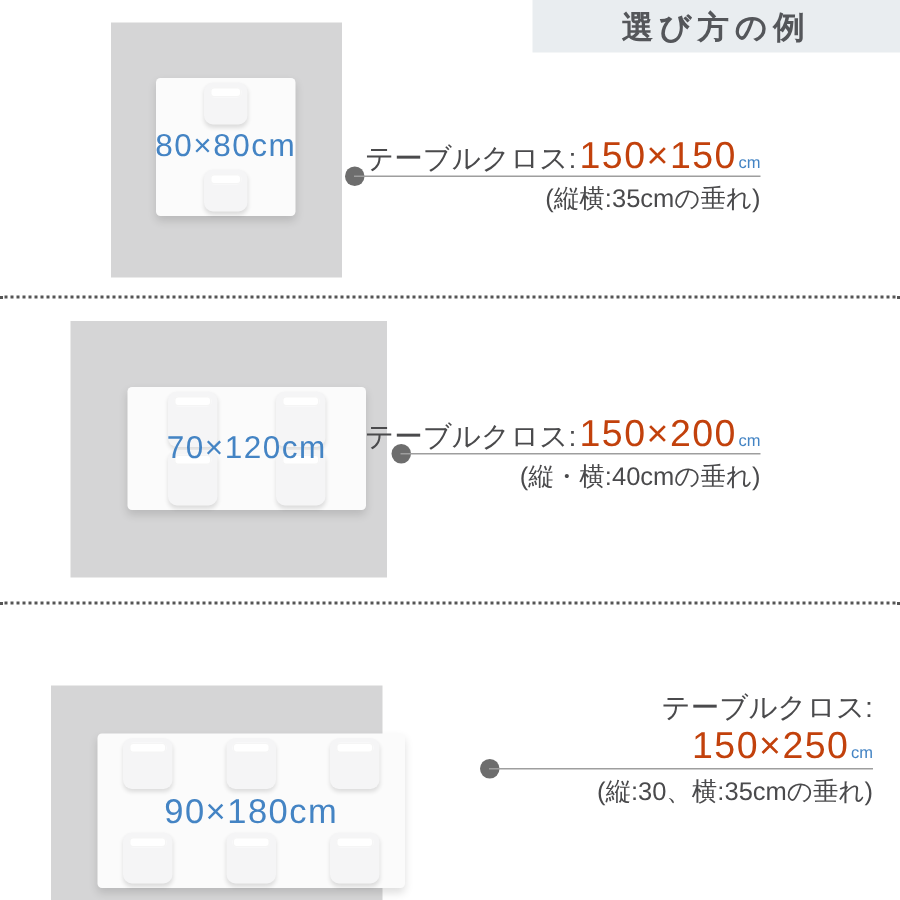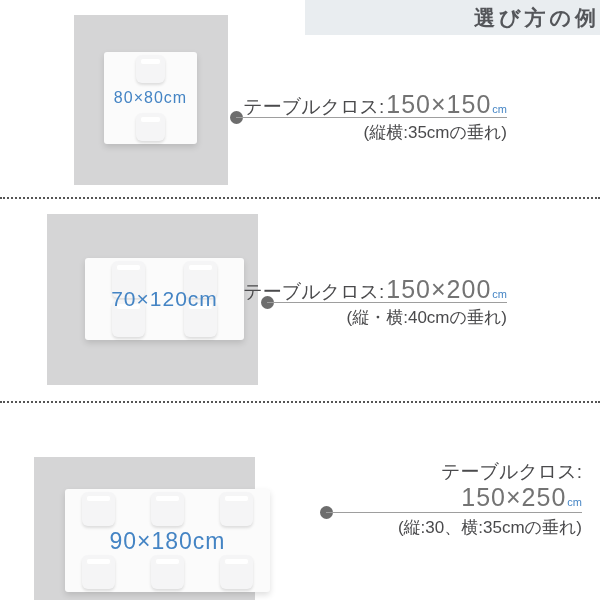--- a/index.html
+++ b/index.html
@@ -5,22 +5,22 @@
   * { margin:0; padding:0; box-sizing:border-box; }
   html,body { background:#fff; }
   .page {
     position:relative; width:600px; height:600px; background:#ffffff;
     overflow:hidden; font-family:"Liberation Sans","DejaVu Sans",sans-serif;
     color:#4a4a4c;
   }
 
   
   .header-box {
-    position:absolute; top:0; right:0; width:295px; height:35px;
-    background:#e9edf0; display:flex; align-items:center; justify-content:flex-end;
+    position:absolute; top:0; right:0; width:245px; height:35px;
+    background:#e9edf0; display:flex; align-items:center; justify-content:center;
   }
   .header-box span {
     font-size:21px; font-weight:bold; color:#54565a; letter-spacing:4px;
   }
 
   
   .sep { position:absolute; left:0; width:600px; height:0; border-top:2px dotted #555; }
   .sep1 { top:197px; } .sep2 { top:401px; }
 
   
@@ -51,41 +51,41 @@
   .s3 .chair { width:33px; height:34px; }
   .chair::before {
     content:""; position:absolute; left:4px; right:4px; top:3px; height:7px;
     background:#ffffff; border-radius:3px; box-shadow:inset 0 0 0 1px rgba(0,0,0,0.04);
   }
 
   .table-label {
     position:absolute; left:-20px; right:-20px; top:50%; transform:translateY(-50%);
     text-align:center; z-index:2; color:#4484c4; letter-spacing:1px; white-space:nowrap;
   }
-  .s1 .table-label { font-size:16px; }
+  .s1 .table-label { font-size:21px; }
   .s2 .table-label { font-size:21px; }
   .s3 .table-label { font-size:23px; }
 
   
   .dot { position:absolute; width:13px; height:13px; border-radius:50%; background:#6d6d6d; }
   .dot1 { left:230px; top:111px; }
   .dot2 { left:261px; top:296px; }
   .dot3 { left:320px; top:506px; }
   .connector { position:absolute; height:0; border-top:1px solid #9e9e9e; }
   .conn1 { left:236px; top:117px; width:271px; }
   .conn2 { left:267px; top:302px; width:240px; }
   .conn3 { left:326px; top:512px; width:256px; }
 
   
   .cloth-line { position:absolute; white-space:nowrap; font-size:19px; color:#4a4a4c; }
   .cl1  { right:93px; top:90px; }
   .cl2  { right:93px; top:275px; }
   .cl3a { right:18px; top:459px; }
   .cl3b { right:18px; top:483px; }
-  .cloth-line .size { color:#737373; font-size:25px; letter-spacing:1px; margin-left:2px; }
+  .cloth-line .size { color:#c2410c; font-size:25px; letter-spacing:1px; margin-left:2px; }
   .cloth-line .unit { color:#4484c4; font-size:11px; margin-left:1px; }
   .note { position:absolute; white-space:nowrap; font-size:17px; color:#4a4a4c; }
   .note1 { right:93px; top:121px; }
   .note2 { right:93px; top:306px; }
   .note3 { right:18px; top:516px;text-align:center; }
 
   .copyright {
     position:absolute; right:4px; top:585px; font-size:8px;
     letter-spacing:1.5px; color:#a9a9a9;
   }

